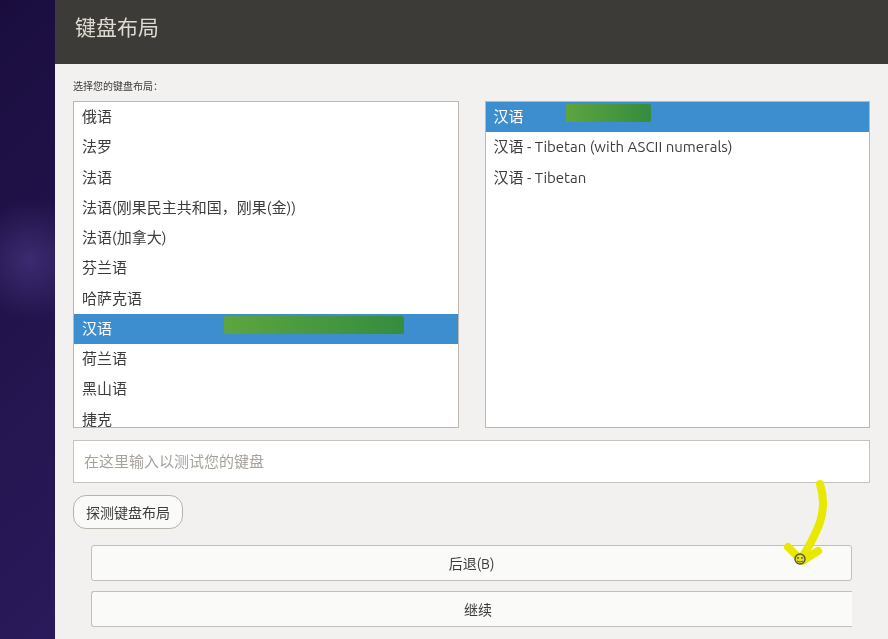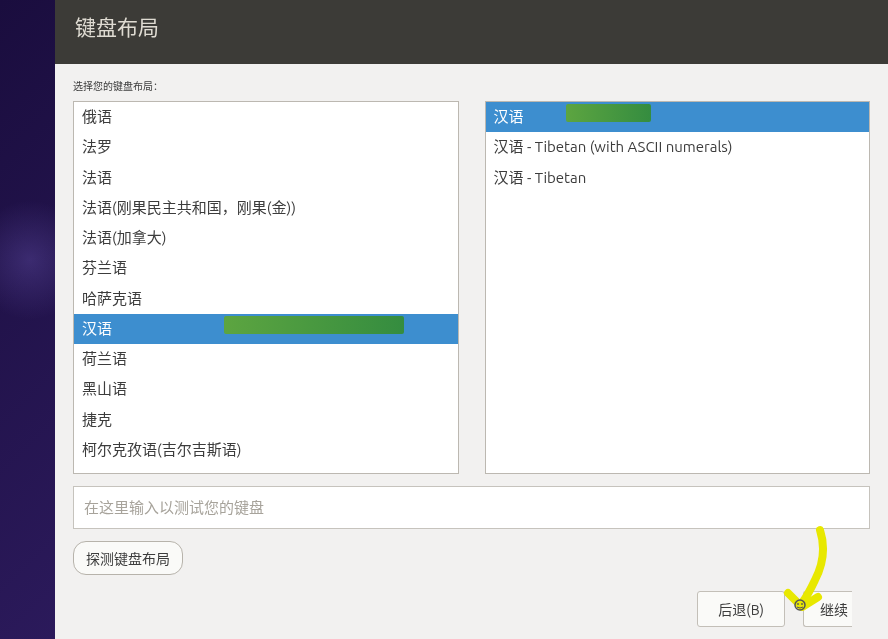--- a/index.html
+++ b/index.html
@@ -114,22 +114,23 @@
       font-size: 14px;
       color: #3c3c3c;
       cursor: pointer;
       font-family: inherit;
     }
     .footer {
       margin-top: auto;
       padding: 16px 18px 12px 18px;
       display: flex;
       justify-content: flex-end;
-      gap: 18px;
+      gap: 10px;
       position: relative;
+      flex-direction: column;
     }
     .footer-btn {
       background: #fafaf8;
       border: 1px solid #c3bfb8;
       border-radius: 3px;
       padding: 7px 20px;
       font-size: 14px;
       color: #3c3c3c;
       cursor: pointer;
       min-width: 86px;

